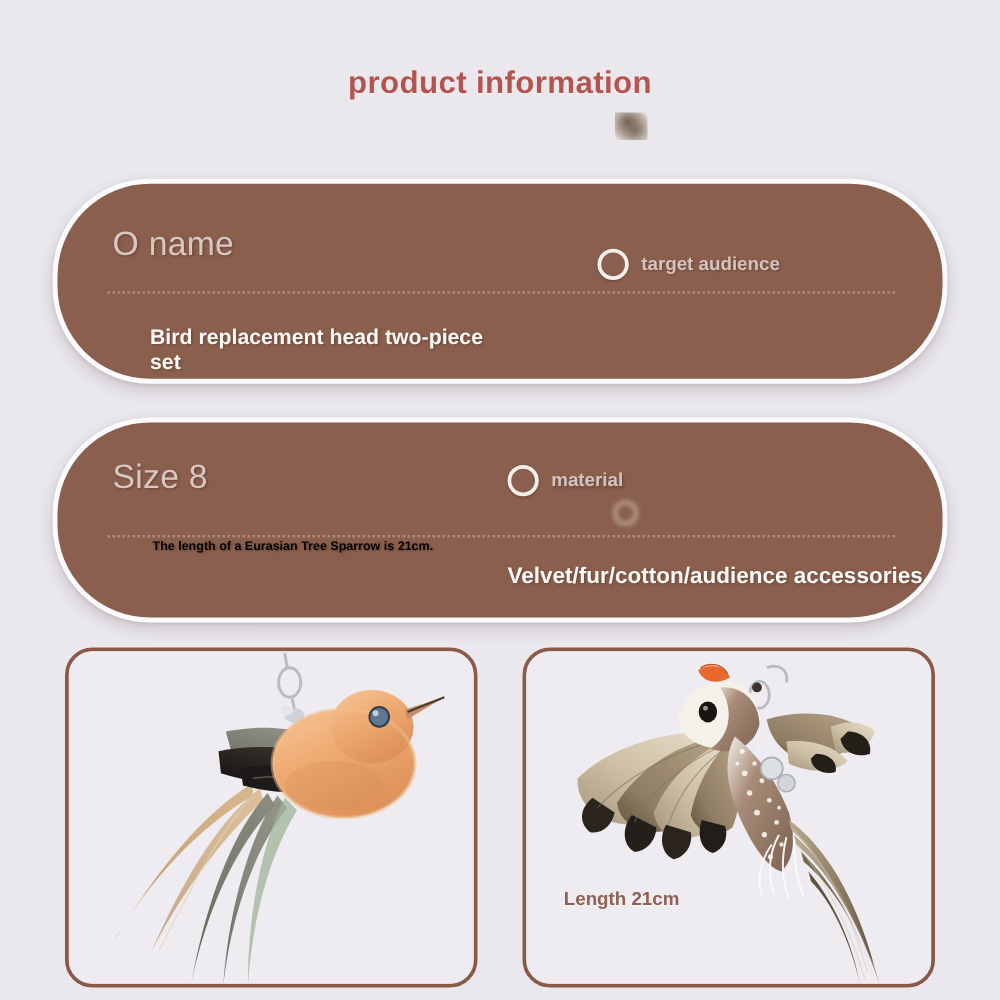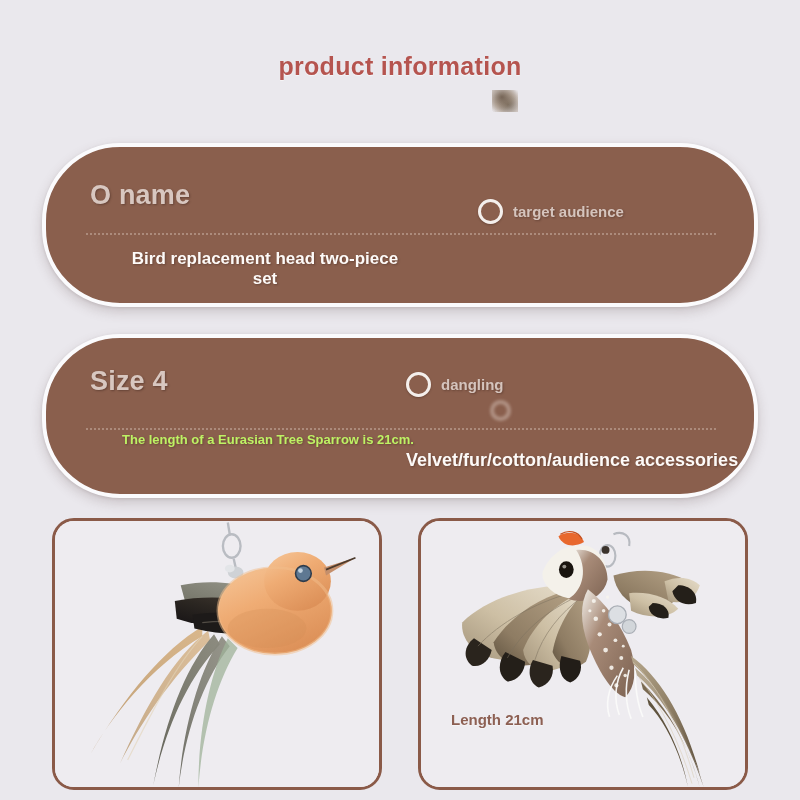--- a/index.html
+++ b/index.html
@@ -61,21 +61,21 @@
     position: absolute;
     display: flex;
     align-items: center;
     gap: 10px;
   }
   .col-head.head-left  { left: 44px; top: 33px; }
   .col-head.head-right { left: 0px;  top: 36px; }
 
   .head-big {
     font-size: 27px;
-    font-weight: bold;
+    font-weight: normal;
     color: #d8c7c0;
     text-shadow: 1px 1px 2px rgba(60,36,28,0.45);
     letter-spacing: 0.2px;
     white-space: nowrap;
     text-align: right;
   }
   .head-small {
     font-size: 15px;
     font-weight: bold;
     color: #d5c4bd;
@@ -112,34 +112,34 @@
   #divider-size     { left: 40px;  top: 90px;  width: 630px; }
 
   .value-text {
     position: absolute;
     font-size: 17px;
     font-weight: bold;
     color: #fdfaf8;
     line-height: 1.18;
     text-shadow: 1px 1px 2px rgba(60,36,28,0.40);
   }
-  #value-name      { left: 74px;  top: 102px; width: 290px; text-align: center; }
+  #value-name      { left: 74px;  top: 113px; width: 290px; }
   #value-audience  { left: 432px; top: 113px; width: 300px; }
   #value-material  { left: 360px; top: 112px; width: 340px; font-size: 18px; }
 
   .size-lines {
     position: absolute;
     left: 76px;
     top: 94px;
     width: 300px;
   }
   .size-line {
-    font-size: 13px;
-    font-weight: bold;
-    color: #bef264;
+    font-size: 10px;
+    font-weight: bold;
+    color: #000000;
     line-height: 1.20;
     text-shadow: 1px 1px 2px rgba(60,36,28,0.40);
     margin-bottom: 8px;
   }
 
   
   .photo-card {
     position: absolute;
     border: 3px solid #8a5a48;
     border-radius: 22px;
@@ -186,26 +186,26 @@
   </div>
 
   <div class="divider" id="divider-name"></div>
 
   <div class="value-text" id="value-name">Bird replacement head two-piece set</div>
 </div>
 
 <div class="card" id="card-size">
 
   <div class="col-head head-left" style="top:28px;">
-    <span class="head-big">Size 4</span>
+    <span class="head-big">Size 8</span>
   </div>
 
   <div class="col-head head-right" style="left:360px; top:34px;">
     <span class="ring-icon"></span>
-    <span class="head-small">dangling</span>
+    <span class="head-small">material</span>
     <span class="ring-ghost" id="ghost-material"></span>
   </div>
 
   <div class="divider" id="divider-size"></div>
 
   <div class="size-lines">
     <div class="size-line">The length of a Eurasian Tree Sparrow is 21cm.</div>
   </div>
 
   <div class="value-text" id="value-material">Velvet/fur/cotton/audience accessories</div>

